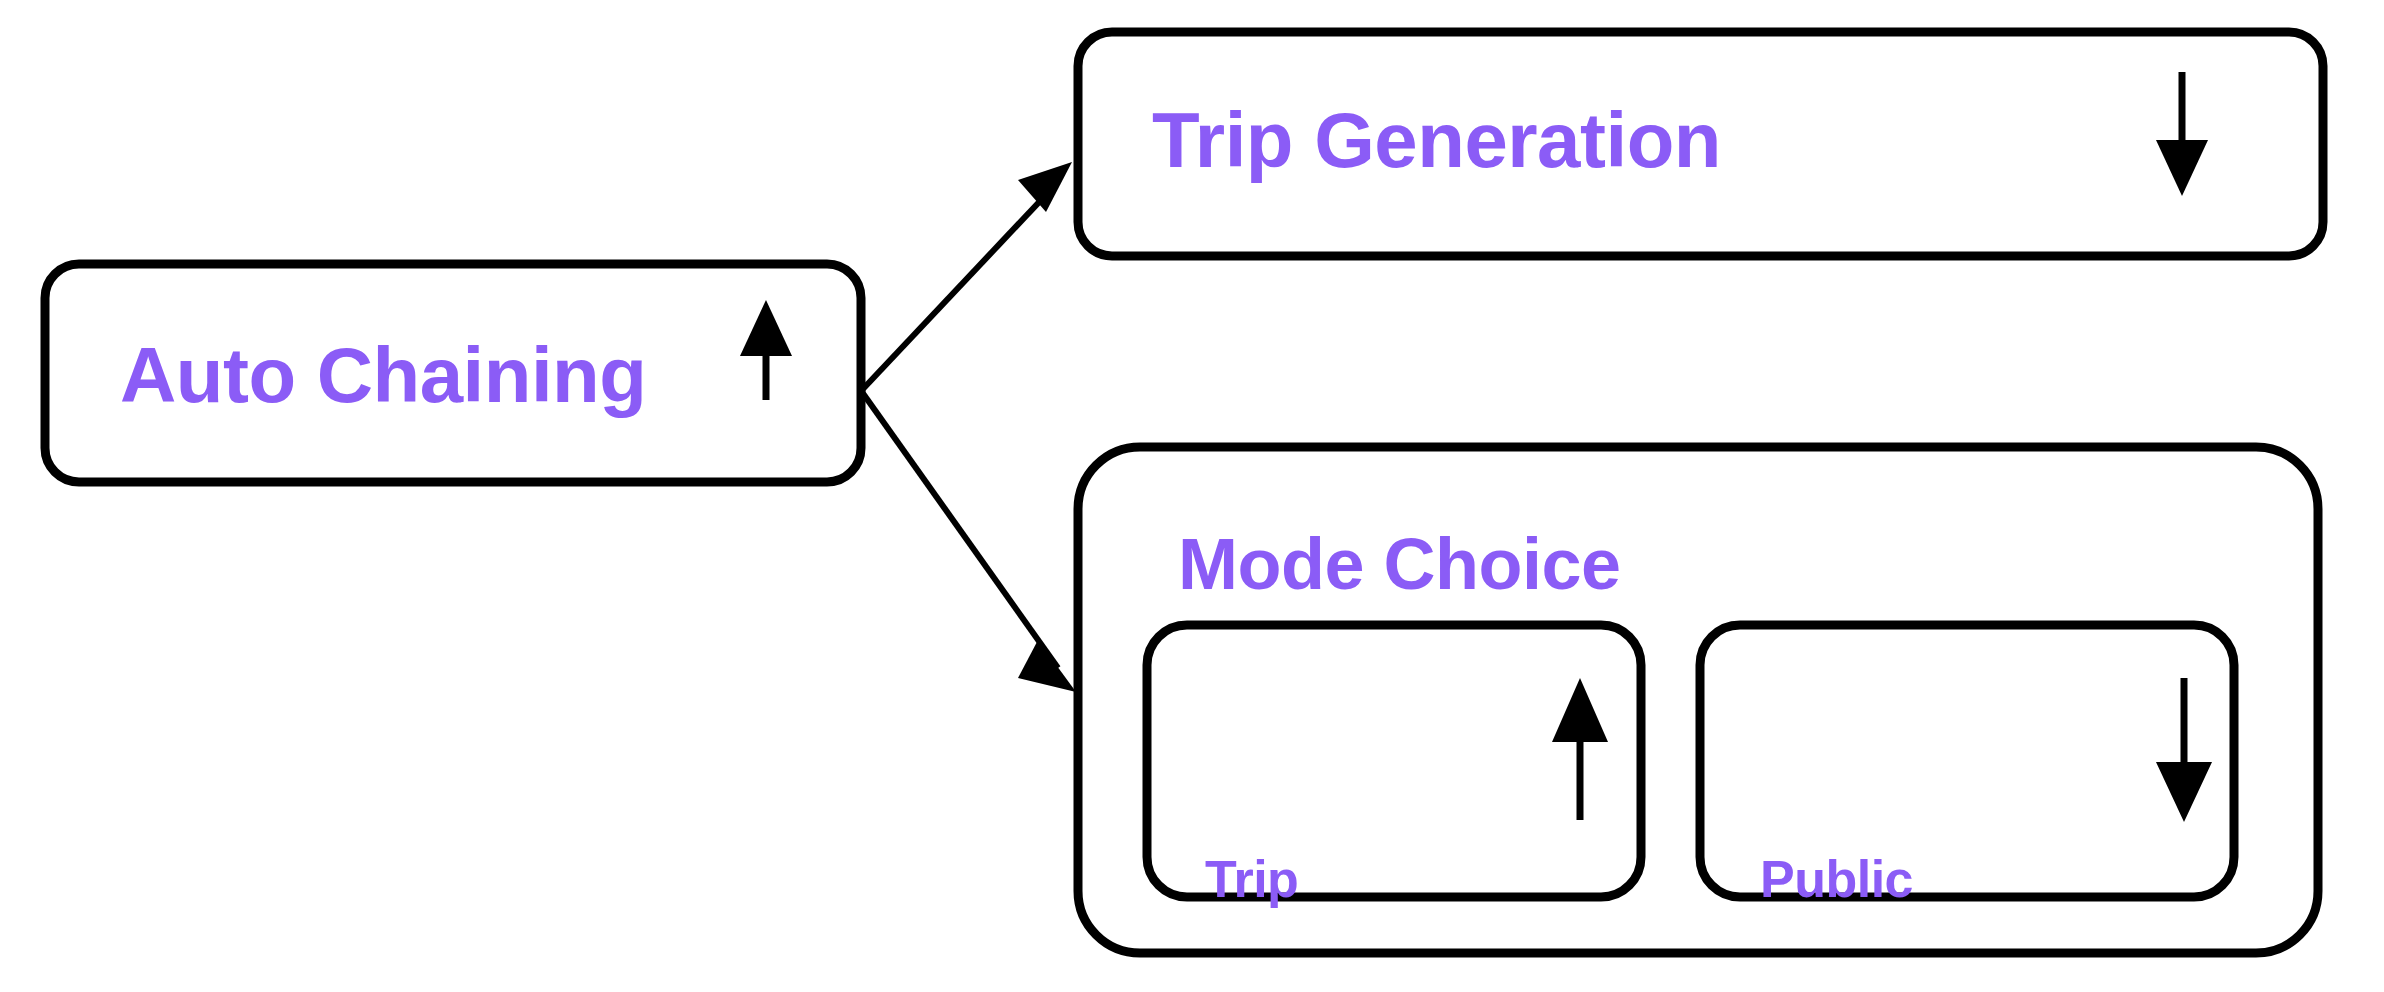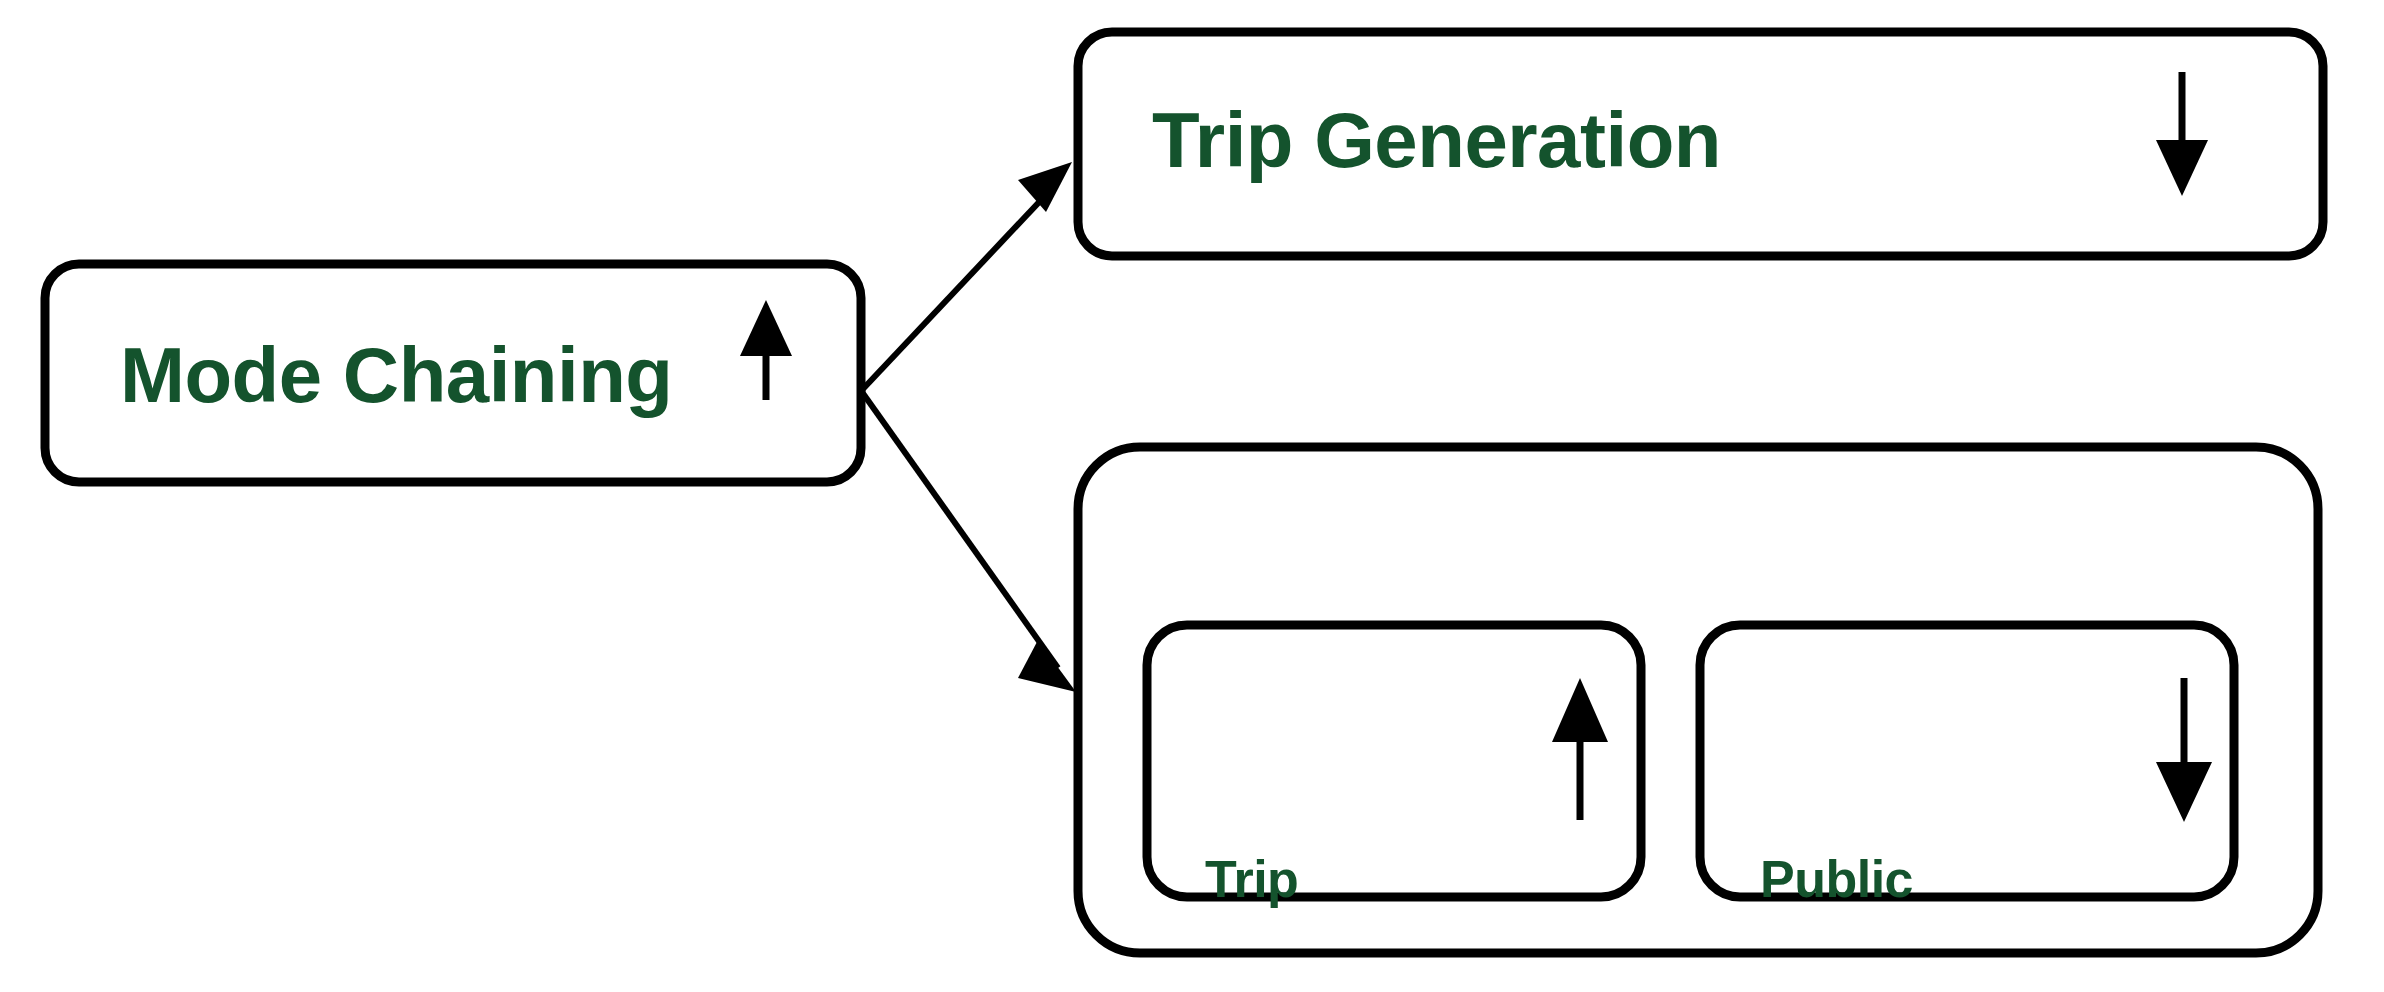--- a/index.html
+++ b/index.html
@@ -21,21 +21,21 @@
   .svg-layer {
     position: absolute;
     left: 0;
     top: 0;
     width: 2384px;
     height: 992px;
   }
   .node-label {
     position: absolute;
     font-weight: bold;
-    color: #14532d;
+    color: #8b5cf6;
     white-space: pre;
     letter-spacing: -0.5px;
     line-height: 1.05;
   }
   .lbl-trip-chaining {
     left: 120px;
     top: 335px;
     font-size: 78px;
   }
   .lbl-trip-generation {
@@ -103,24 +103,25 @@
       <polygon points="1072,162 1018,180 1046,212" fill="#000000"></polygon>
     </g>
 
     <g>
       <line x1="862" y1="392" x2="1058" y2="668" stroke="#000000" stroke-width="6"></line>
       <polygon points="1076,692 1018,678 1038,640" fill="#000000"></polygon>
     </g>
 
   </svg>
 
-  <div class="node-label lbl-trip-chaining">Mode Chaining</div>
+  <div class="node-label lbl-trip-chaining">Auto Chaining</div>
 
   <div class="node-label lbl-trip-generation">Trip Generation</div>
 
+  <div class="node-label lbl-mode-choice">Mode Choice</div>
 
   <div class="node-label lbl-auto-vehicles">
     <div>Trip</div>
     
   </div>
 
   <div class="node-label lbl-public-transport">
     <div>Public</div>
     
   </div>

